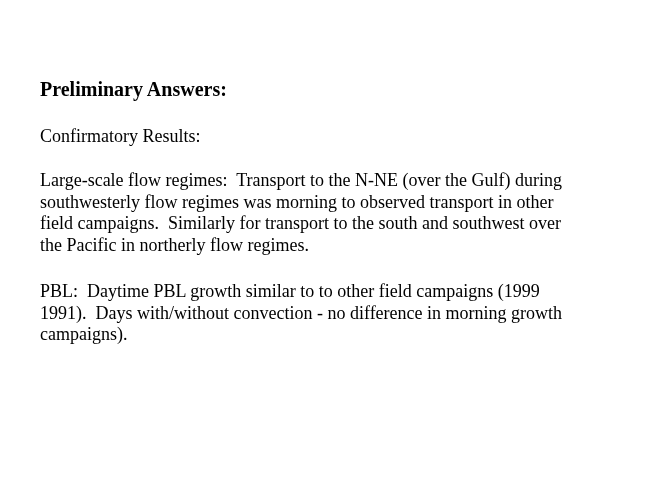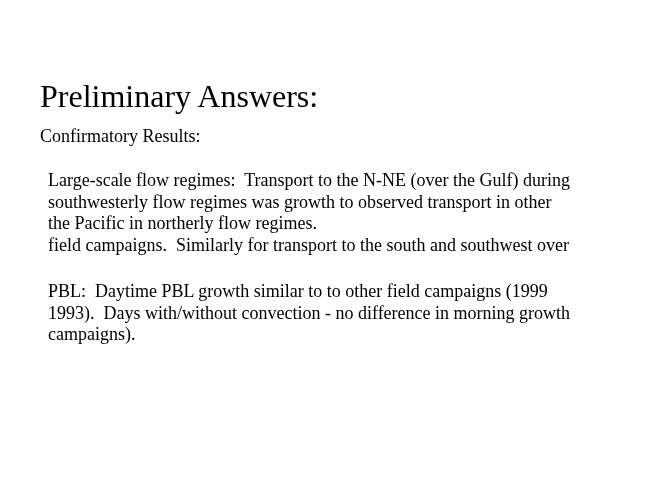--- a/index.html
+++ b/index.html
@@ -13,60 +13,60 @@
     height: 500px;
     background: #ffffff;
     color: #000000;
     font-family: "Liberation Serif", "DejaVu Serif", serif;
     overflow: hidden;
   }
   .slide-title {
     position: absolute;
     left: 40px;
     top: 77px;
-    font-size: 32px;
+    font-size: 20px;
     line-height: 1.2;
     white-space: pre;
+    font-weight: bold;
   }
   .section-heading {
     position: absolute;
     left: 40px;
     top: 126px;
     font-size: 18px;
     line-height: 21.6px;
     white-space: pre;
   }
   .para {
     position: absolute;
     left: 40px;
     font-size: 18px;
     line-height: 21.6px;
   }
   .para-1 { top: 170px; }
   .para-2 { top: 281px; }
   .line {
     white-space: pre; 
-    margin-left: 8px;
   }
 </style>
 </head>
 <body>
 
 <div class="slide">
 
   <div class="slide-title">Preliminary Answers:</div>
 
   <div class="section-heading">Confirmatory Results:</div>
 
   <div class="para para-1">
     <div class="line">Large-scale flow regimes:  Transport to the N-NE (over the Gulf) during</div>
-    <div class="line">southwesterly flow regimes was growth to observed transport in other</div>
+    <div class="line">southwesterly flow regimes was morning to observed transport in other</div>
+    <div class="line">field campaigns.  Similarly for transport to the south and southwest over</div>
     <div class="line">the Pacific in northerly flow regimes.</div>
-    <div class="line">field campaigns.  Similarly for transport to the south and southwest over</div>
   </div>
 
   <div class="para para-2">
     <div class="line">PBL:  Daytime PBL growth similar to to other field campaigns (1999</div>
-    <div class="line">1993).  Days with/without convection - no difference in morning growth</div>
+    <div class="line">1991).  Days with/without convection - no difference in morning growth</div>
     <div class="line">campaigns).</div>
   </div>
 
 </div>
 
 </body></html>

